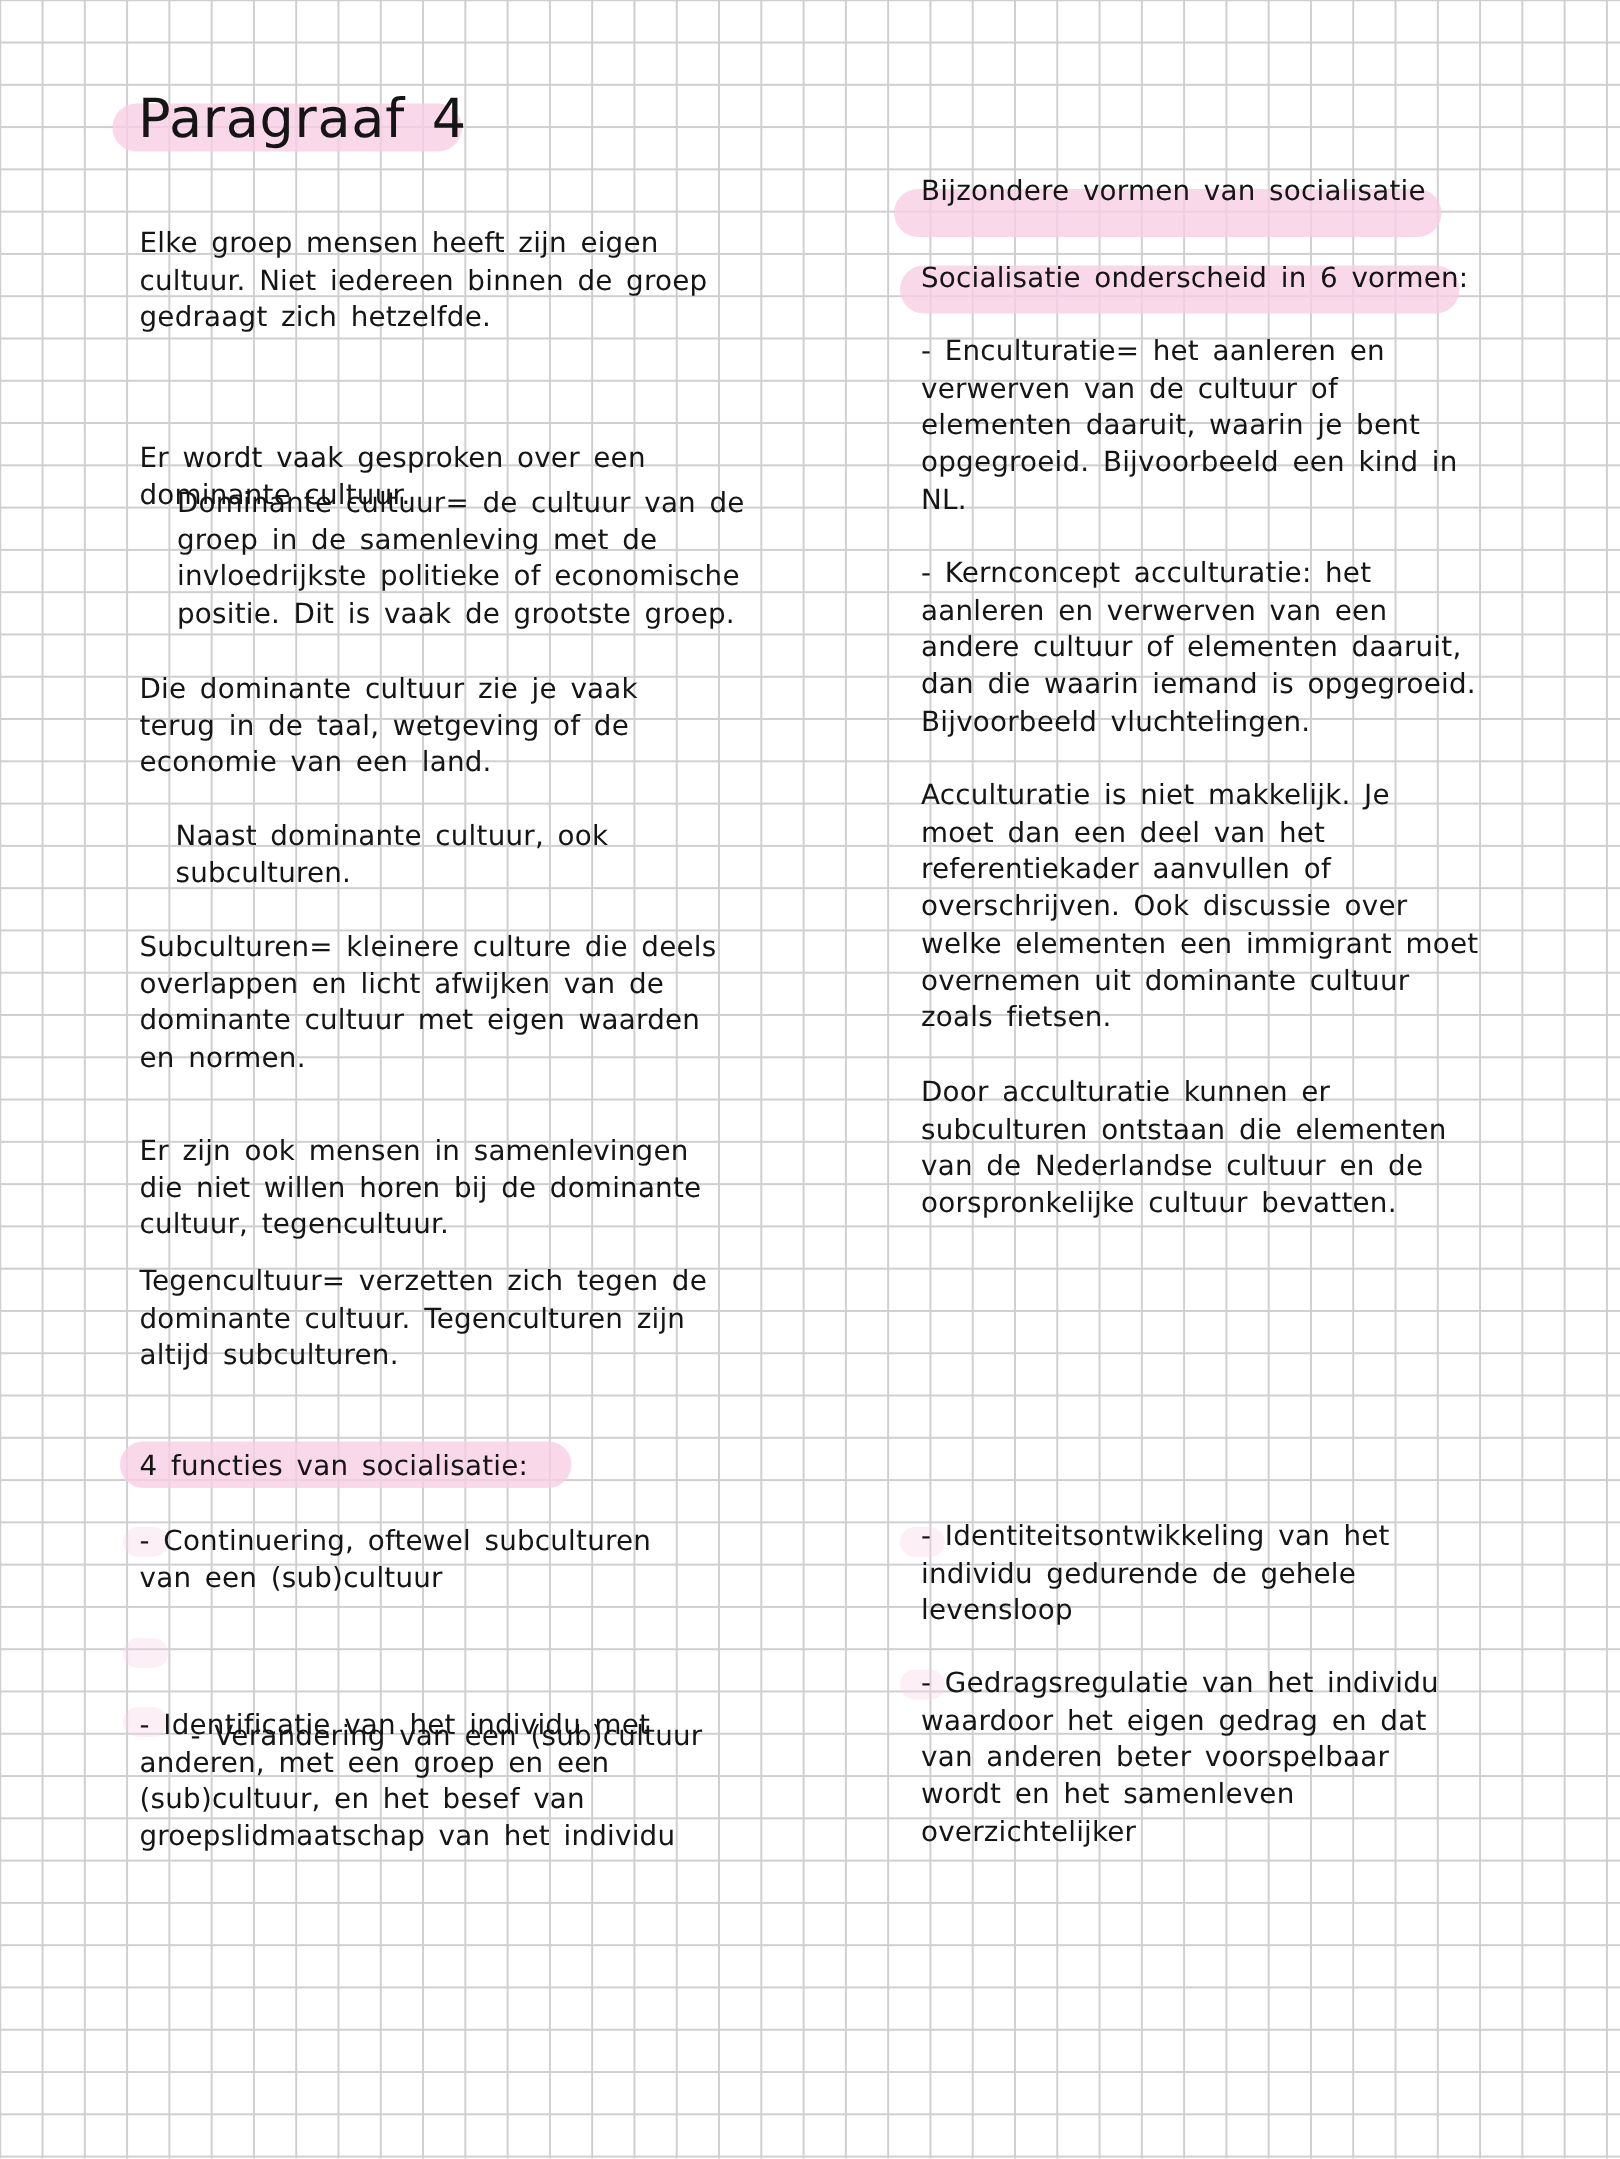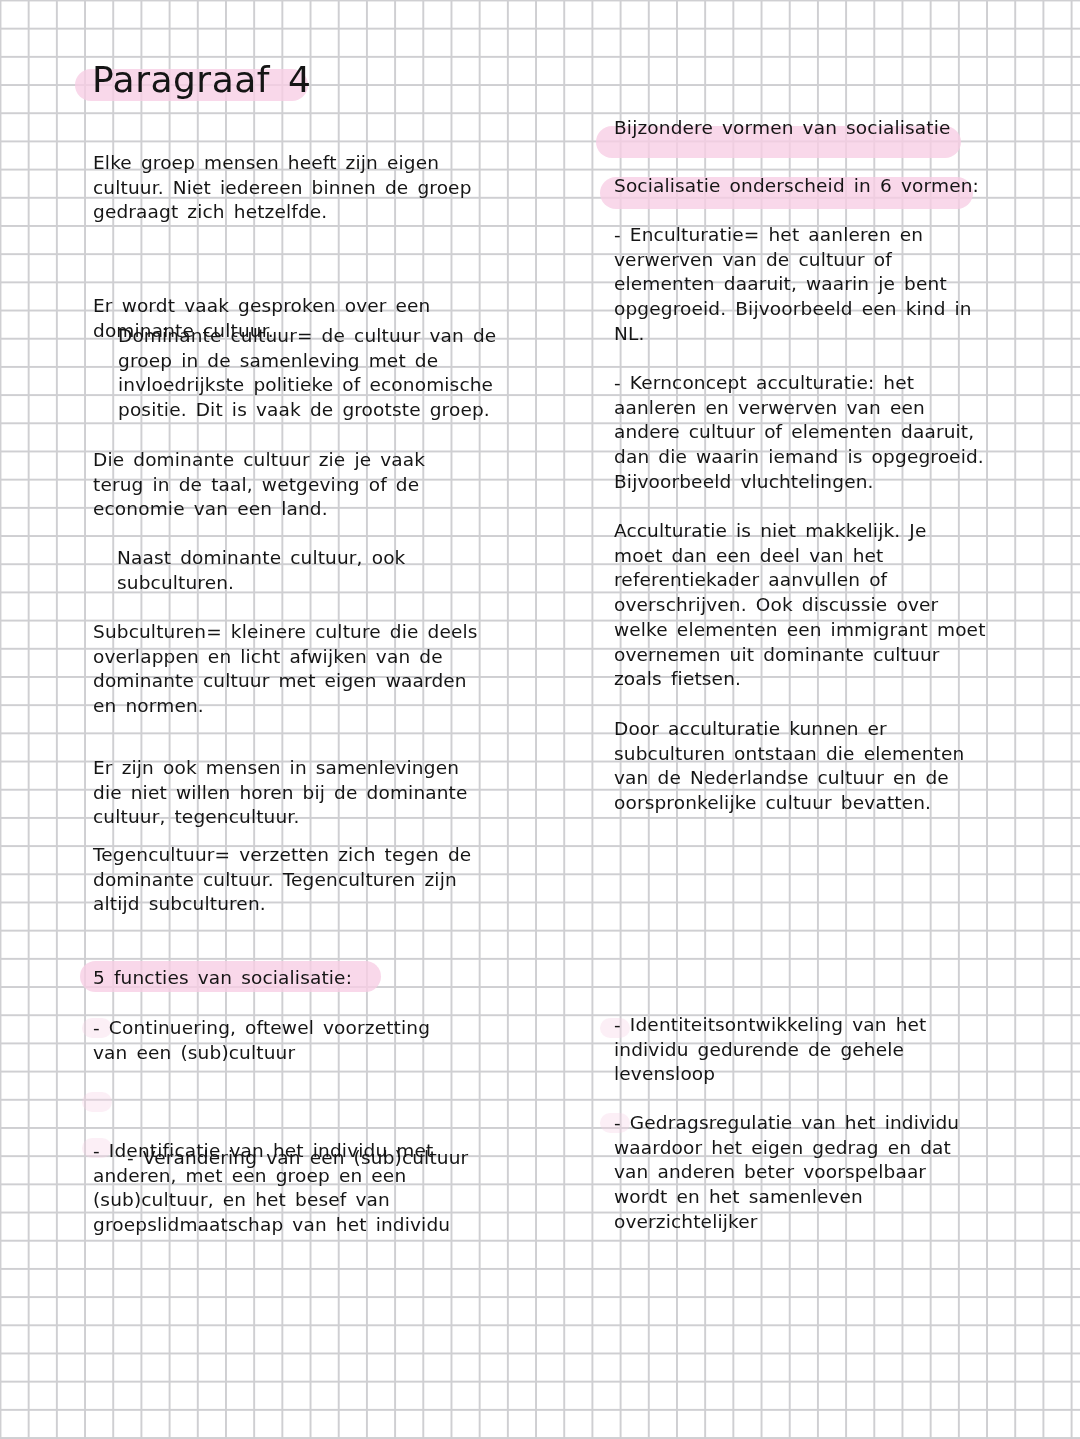--- a/index.html
+++ b/index.html
@@ -121,22 +121,22 @@
 referentiekader aanvullen of
 overschrijven. Ook discussie over
 welke elementen een immigrant moet
 overnemen uit dominante cultuur
 zoals fietsen.</p>
 <p class="block col-right" style="top:717px;">Door acculturatie kunnen er
 subculturen ontstaan  die elementen
 van de Nederlandse cultuur en de
 oorspronkelijke cultuur bevatten.</p>
 
-<h2 class="heading" style="left:93px; top:966px;">5 functies van socialisatie:</h2>
-<p class="block col-left" style="top:1016px;">- Continuering, oftewel voorzetting
+<h2 class="heading" style="left:93px; top:966px;">4 functies van socialisatie:</h2>
+<p class="block col-left" style="top:1016px;">- Continuering, oftewel subculturen
 van een (sub)cultuur</p>
 <p class="block col-left" style="top:1146px;margin-left:34px;">- Verandering van een (sub)cultuur</p>
 <p class="block col-left" style="top:1139px;">- Identificatie van het individu met
 anderen, met een groep en een
 (sub)cultuur, en het besef van
 groepslidmaatschap van het individu</p>
 <p class="block col-right" style="top:1013px;">- Identiteitsontwikkeling van het
 individu gedurende de gehele
 levensloop</p>
 <p class="block col-right" style="top:1111px;">- Gedragsregulatie van het individu

